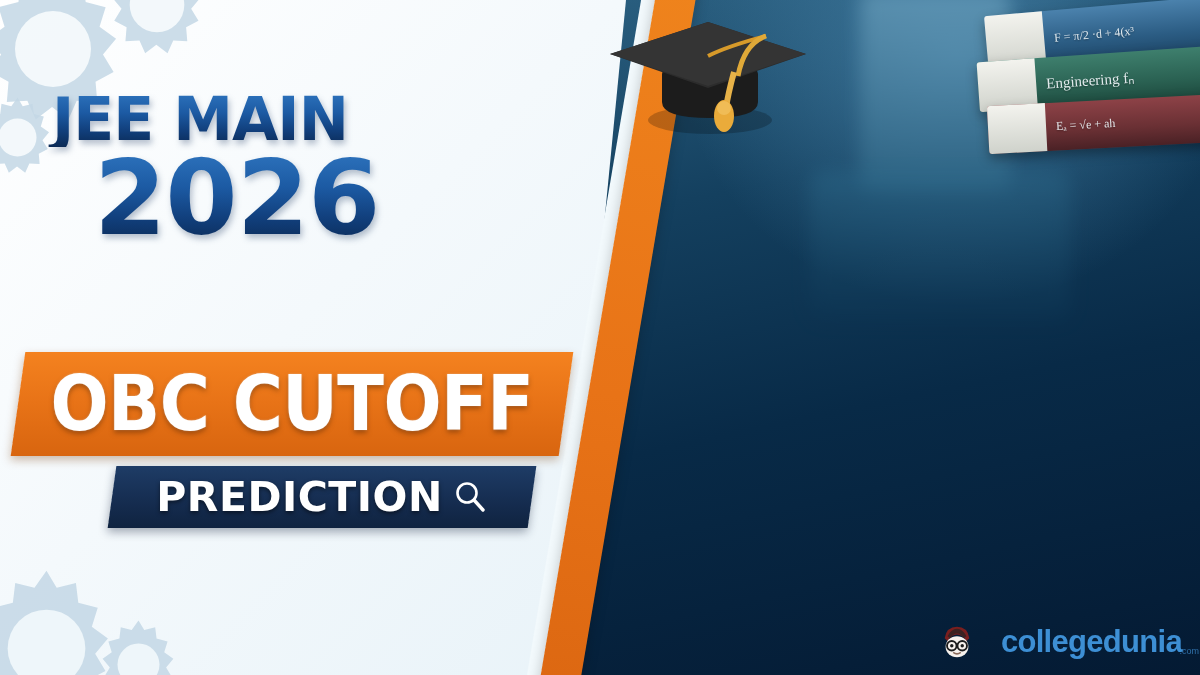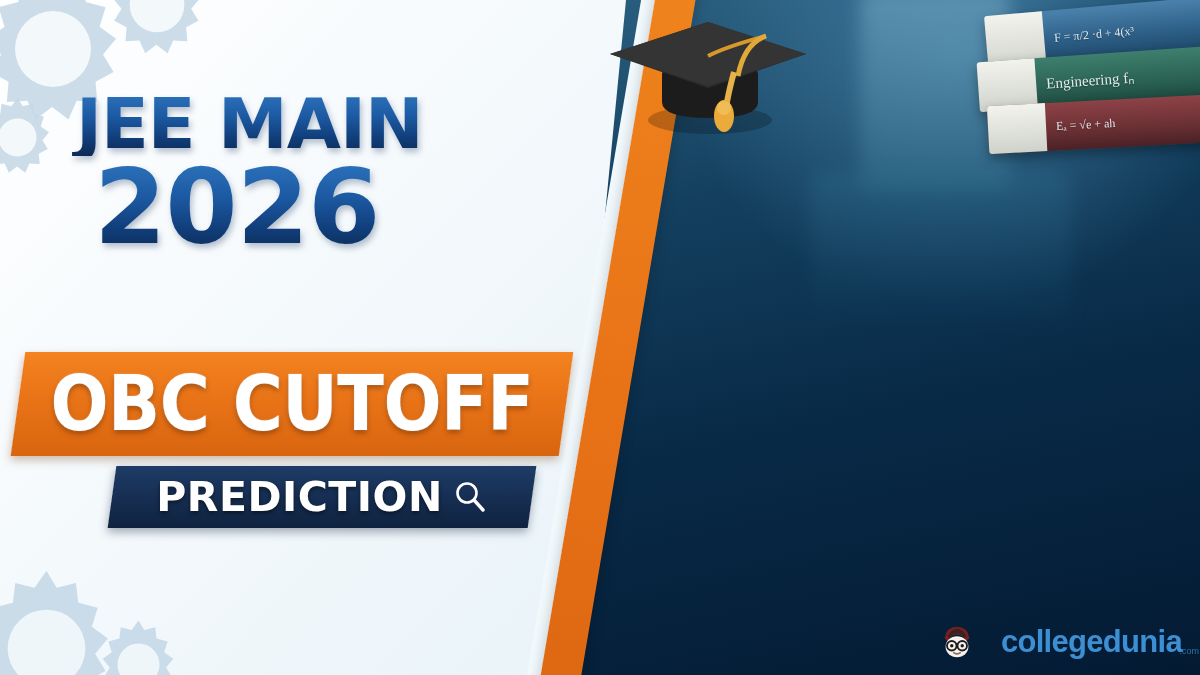--- a/index.html
+++ b/index.html
@@ -83,21 +83,21 @@
 
   
   .title-block{ position:absolute; left:0; top:92px; width:620px; z-index:7; }
   .t-line{
     font-weight:bold; letter-spacing:-1px; line-height:.92;
     background:linear-gradient(180deg,#2d73bd 0%,#1c5aa3 38%,#113f7c 70%,#0b2a55 100%);
     -webkit-background-clip:text; background-clip:text; color:transparent;
     filter:drop-shadow(2px 4px 3px rgba(30,60,100,.32));
     font-family:"DejaVu Sans", sans-serif;
   }
-  .t1{ font-size:70px; padding-left:76px; }
+  .t1{ font-size:60px; padding-left:52px; }
   .t2{ font-size:104px; padding-left:94px; margin-top:4px; }
 
   .orange-band{
     position:absolute; left:18px; top:352px; width:548px; height:104px;
     background:linear-gradient(180deg,#f4821f 0%,#e87317 48%,#d8650f 100%);
     transform:skewX(-8deg); z-index:7;
     box-shadow:0 4px 9px rgba(120,60,10,.34);
   }
   .orange-band span{
     display:block; transform:skewX(8deg);

